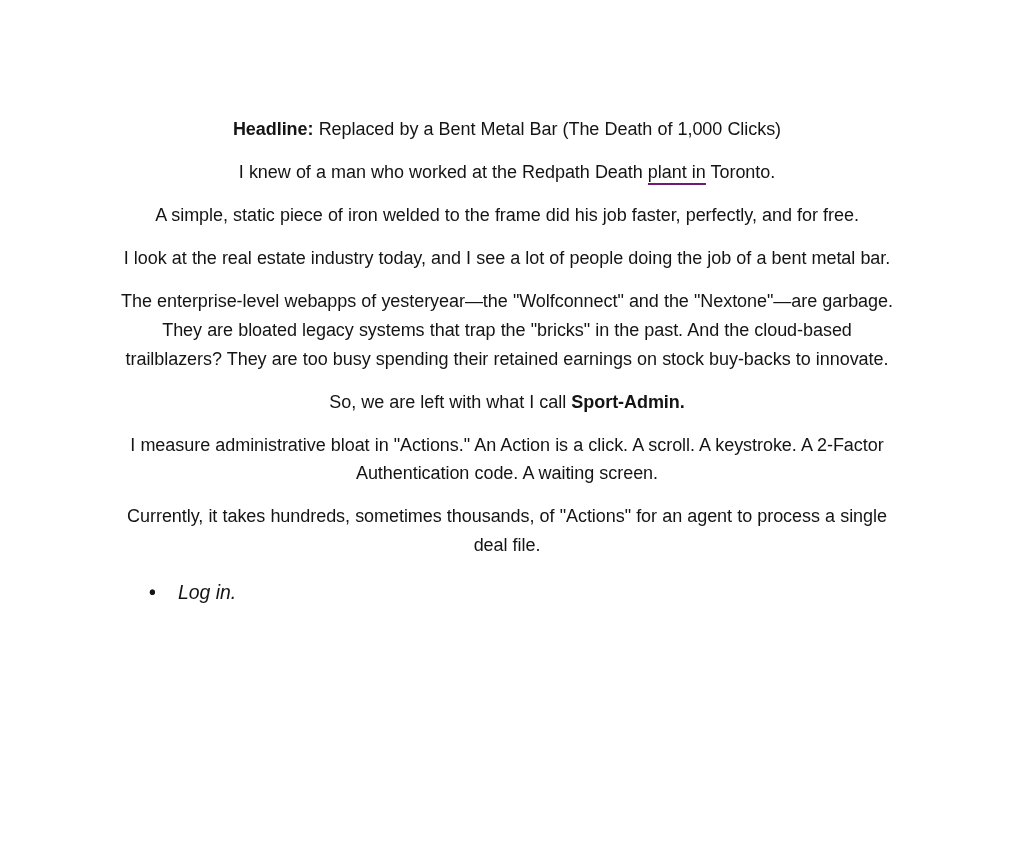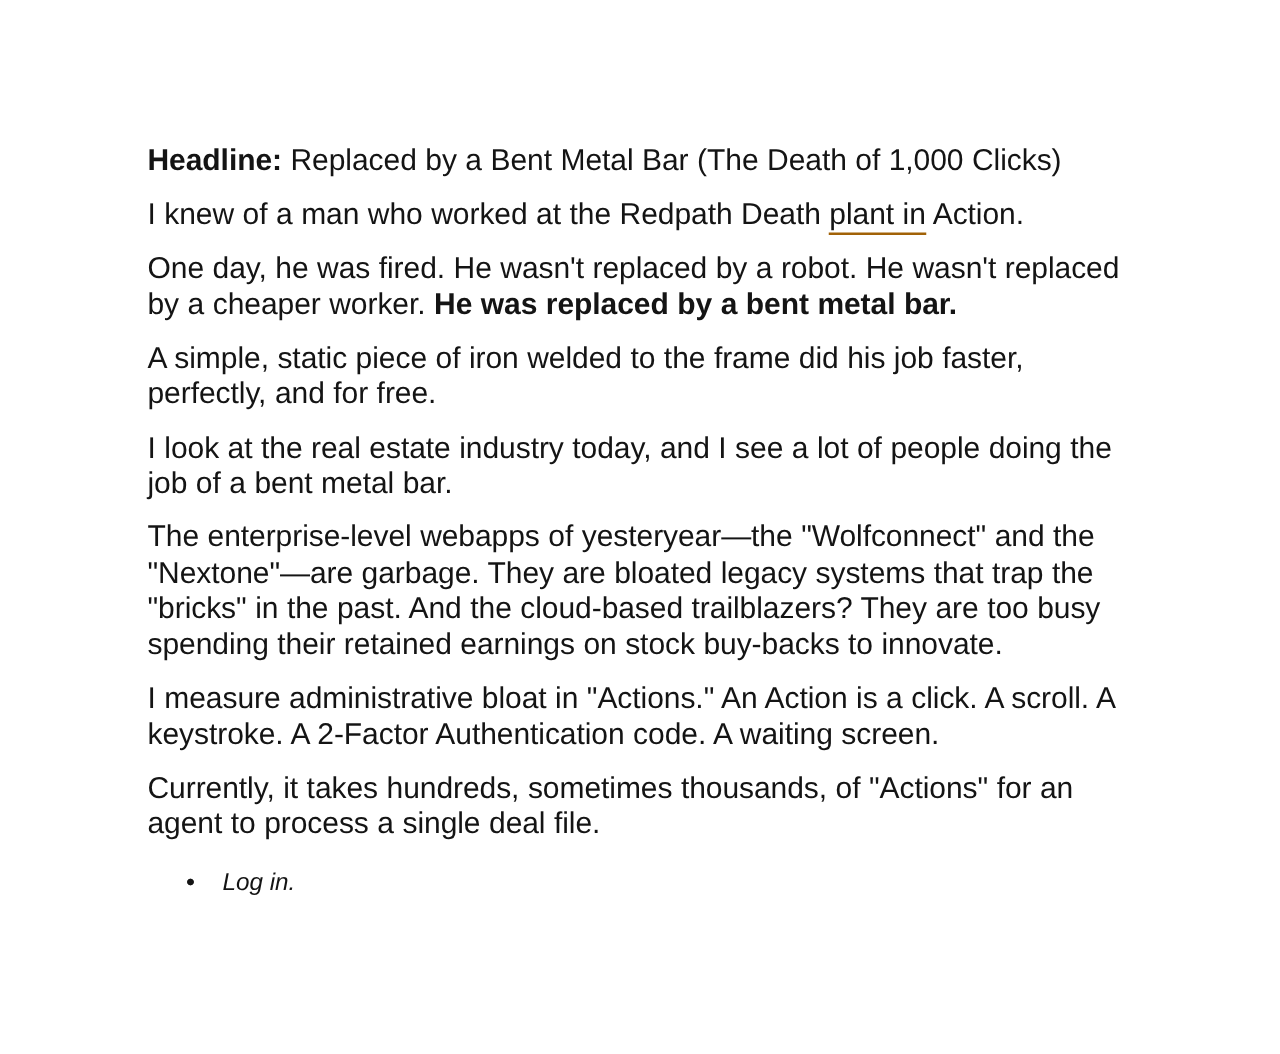--- a/index.html
+++ b/index.html
@@ -21,33 +21,34 @@
     height: 843px;
     background: #ffffff;
     box-sizing: border-box;
     padding: 115px 118px 0 118px;
   }
   .doc-body {
     width: 778px;
   }
   p.para {
     margin: 0 0 14.5px 0;
-    font-size: 24px;
+    font-size: 18px;
     line-height: 28.6px;
     letter-spacing: -0.05px;
     color: #141414;
     word-spacing: 0.2px;
+    text-align: center;
   }
   .b {
     font-weight: bold;
   }
   .link {
     color: #141414;
     text-decoration: none;
-    border-bottom: 2px solid #a16207;
+    border-bottom: 2px solid #701a75;
     padding-bottom: 1px;
     cursor: pointer;
   }
   ul.bullets {
     margin: 18px 0 0 0;
     padding: 0;
     list-style: none;
   }
   ul.bullets li {
     position: relative;
@@ -68,31 +69,31 @@
   }
 </style>
 </head>
 <body>
 
 <div class="page">
   <div class="doc-body">
 
     <p class="para"><span class="b">Headline:</span><span> Replaced by a Bent Metal Bar (The Death of 1,000 Clicks)</span></p>
 
-    <p class="para"><span>I knew of a man who worked at the Redpath Death </span><a class="link" href="#">plant in</a><span> Action.</span></p>
+    <p class="para"><span>I knew of a man who worked at the Redpath Death </span><a class="link" href="#">plant in</a><span> Toronto.</span></p>
 
 
-    <p class="para"><span>One day, he was fired. He wasn't replaced by a robot. He wasn't replaced by a cheaper worker. </span><span class="b">He was replaced by a bent metal bar.</span></p>
 
     <p class="para">A simple, static piece of iron welded to the frame did his job faster, perfectly, and for free.</p>
 
     <p class="para">I look at the real estate industry today, and I see a lot of people doing the job of a bent metal bar.</p>
 
     <p class="para">The enterprise-level webapps of yesteryear—the "Wolfconnect" and the "Nextone"—are garbage. They are bloated legacy systems that trap the "bricks" in the past. And the cloud-based trailblazers? They are too busy spending their retained earnings on stock buy-backs to innovate.</p>
 
+    <p class="para"><span>So, we are left with what I call </span><span class="b">Sport-Admin.</span></p>
 
     <p class="para">I measure administrative bloat in "Actions." An Action is a click. A scroll. A keystroke. A 2-Factor Authentication code. A waiting screen.</p>
 
     <p class="para">Currently, it takes hundreds, sometimes thousands, of "Actions" for an agent to process a single deal file.</p>
 
     <ul class="bullets">
       <li><span class="dot">•</span></li>
       <li><span class="dot">•</span><span>Log in.</span></li>
     </ul>
 

